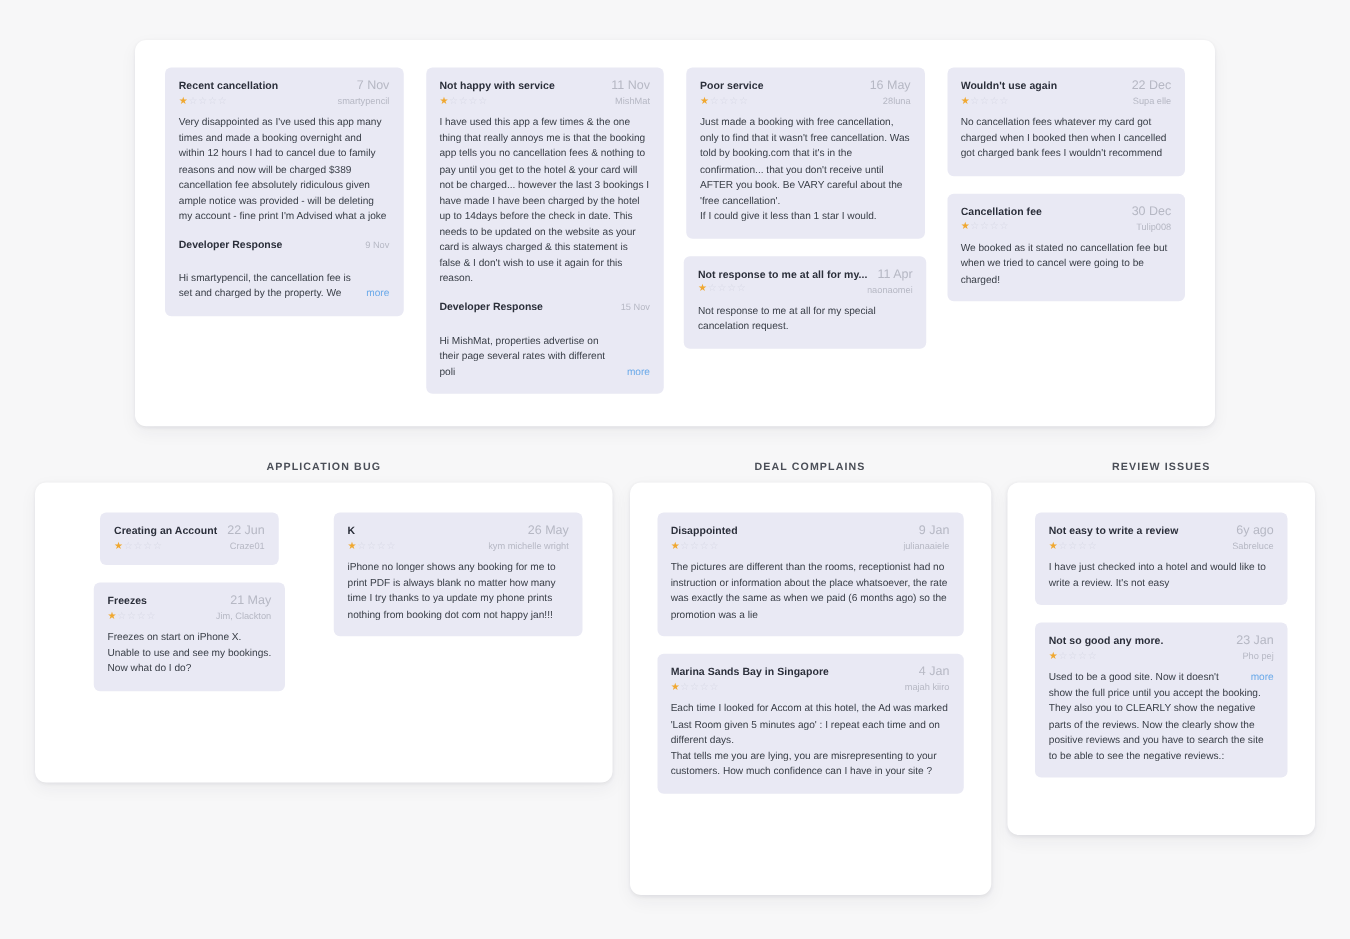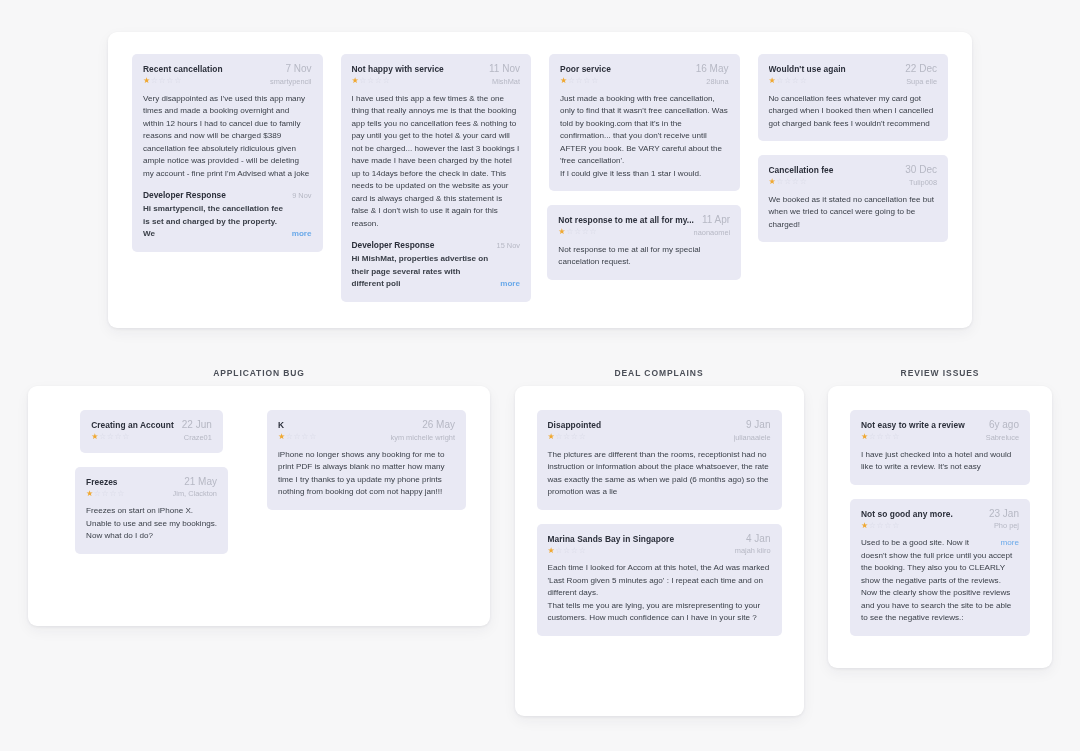--- a/index.html
+++ b/index.html
@@ -34,21 +34,21 @@
   .col { flex: 1 1 0; display: flex; flex-direction: column; gap: 14px; min-width: 0; align-items: center; }
 
   
   .region-bottom {
     position: absolute; left: 0; top: 368px; width: 1080px;
     display: flex; justify-content: space-between; padding: 0 28px;
   }
   .group { }
   .group-app   { width: 462px; }
   .group-deal  { width: 289px; }
-  .group-rev   { width: 224px; }
+  .group-rev   { width: 246px; }
 
   .group-app .panel   { padding: 24px 24px 33px 24px; min-height: 240px; }
   .group-deal .panel  { padding: 24px 22px 28px 22px; min-height: 330px; }
   .group-rev .panel   { padding: 24px 22px 28px 22px; min-height: 282px; }
 
   .group-app .cols { gap: 16px; }
 
   
   .card {
     background: #e9e9f4;
@@ -82,24 +82,23 @@
     line-height: 1.55;
     color: #3b4049;
     white-space: pre-line;
   }
 
   .dev-block { margin-top: 10px; }
   .dev-head { display: flex; align-items: baseline; justify-content: space-between; gap: 8px; }
   .dev-title { font-size: 8.4px; font-weight: 700; color: #2b2f3a; }
   .dev-date { font-size: 7.4px; color: #b6b8c4; white-space: nowrap; }
   .dev-body {
-    margin-top: 3px;
+    margin-top: 17px;
     font-size: 8.1px; line-height: 1.55; color: #3b4049;
     position: relative;
-    font-weight: bold;
   }
   .more-link {
     color: #6aa9e9; font-size: 8.1px; cursor: pointer;
     float: right; margin-left: 6px;
   }
   .more-inline { color: #6aa9e9; font-size: 8.1px; cursor: pointer; }
   .body-with-more { display: flex; align-items: flex-end; justify-content: space-between; gap: 6px; }
   .body-with-more .txt { flex: 1 1 auto; }
 </style>
 </head>

